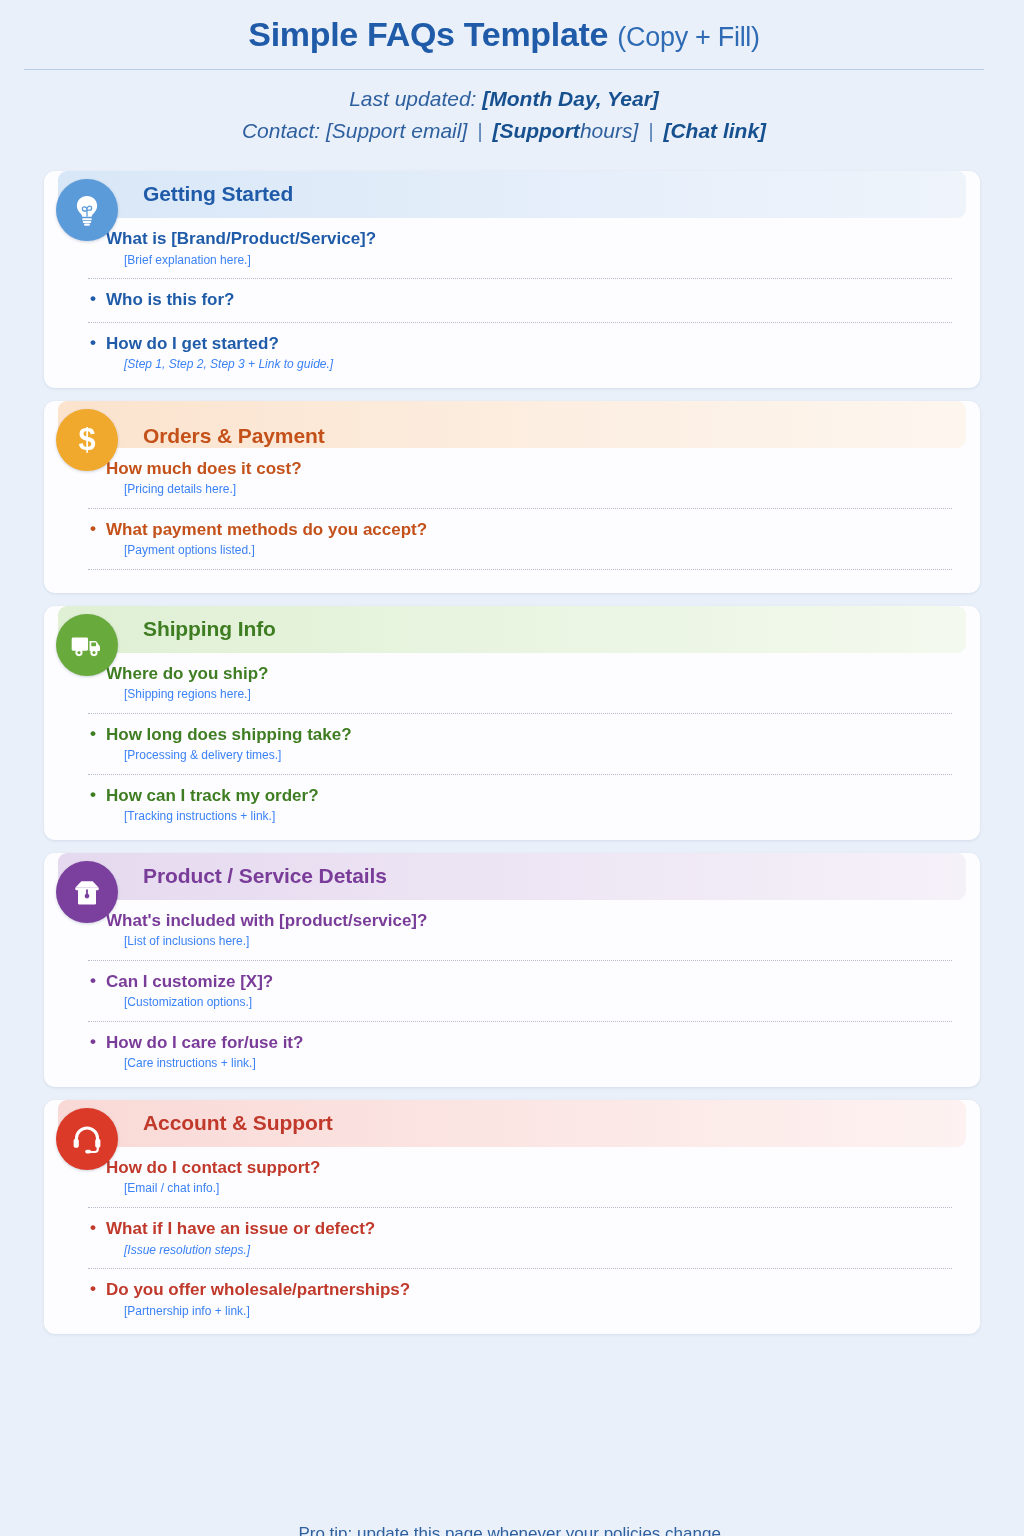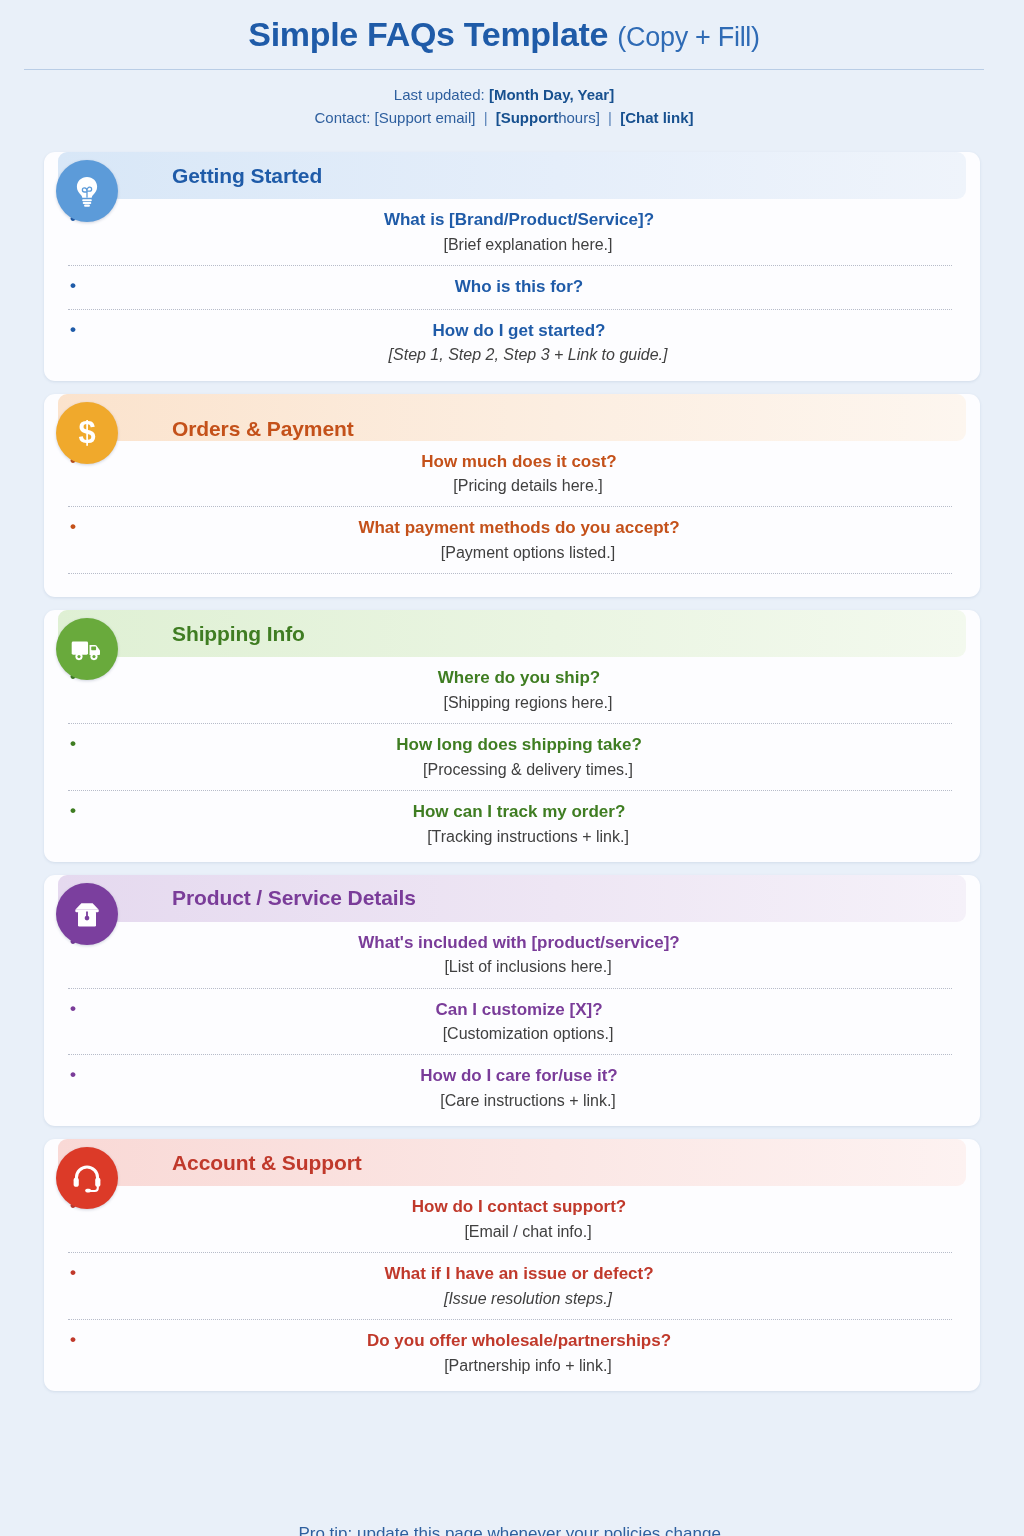--- a/index.html
+++ b/index.html
@@ -30,24 +30,25 @@
     font-size: 27px;
     font-weight: normal;
     color: #2f6bb5;
   }
   .title-rule {
     height: 1px;
     background: #b9cde6;
     margin: 14px 0 13px 0;
   }
   .meta-line {
-    font-size: 15px;
+    font-size: 21px;
     color: #2e5f9e;
     line-height: 1.55;
     white-space: nowrap;
+    font-style: italic;
   }
   .meta-line .strong { font-weight: bold; color: #17508f; }
   .meta-line .sep { color: #5a83b8; padding: 0 4px; }
 
   
   .cards { padding: 10px 44px 0 44px; }
 
   .card {
     position: relative;
     background: #fdfdff;
@@ -57,21 +58,21 @@
     padding: 0 0 14px 0;
     overflow: visible;
   }
 
   .card-head {
     display: flex;
     align-items: center;
     height: 47px;
     margin: 13px 14px 0 14px;
     border-radius: 9px;
-    padding-left: 114px;
+    padding-left: 85px;
   }
   .card-title {
     font-size: 21px;
     font-weight: bold;
     letter-spacing: -0.1px;
     white-space: nowrap;
   }
 
   .badge {
     position: absolute;
@@ -81,41 +82,41 @@
     height: 62px;
     border-radius: 50%;
     display: flex;
     align-items: center;
     justify-content: center;
     box-shadow: 0 1px 3px rgba(40,60,100,0.22);
     z-index: 4;
   }
   .badge svg { display: block; }
 
-  .qa-list { padding: 9px 28px 0 24px; text-align: center; }
+  .qa-list { padding: 9px 28px 0 44px; }
 
   .qa-item { padding: 0; }
   .qa-q {
     font-size: 17px;
     font-weight: bold;
     line-height: 1.45;
     padding-left: 18px;
     position: relative;
     white-space: nowrap;
   }
   .qa-q::before {
     content: "\2022";
     position: absolute;
     left: 2px;
     top: -1px;
     font-size: 17px;
   }
   .qa-a {
-    font-size: 16px;
-    color: #404040;
+    font-size: 12px;
+    color: #3b82f6;
     line-height: 1.45;
     padding-left: 36px;
     white-space: nowrap;
   }
   .qa-a.ital { font-style: italic; }
   .qa-sep {
     border-top: 1px dotted #b7bcc9;
     margin: 9px 0 9px 0;
   }
 

